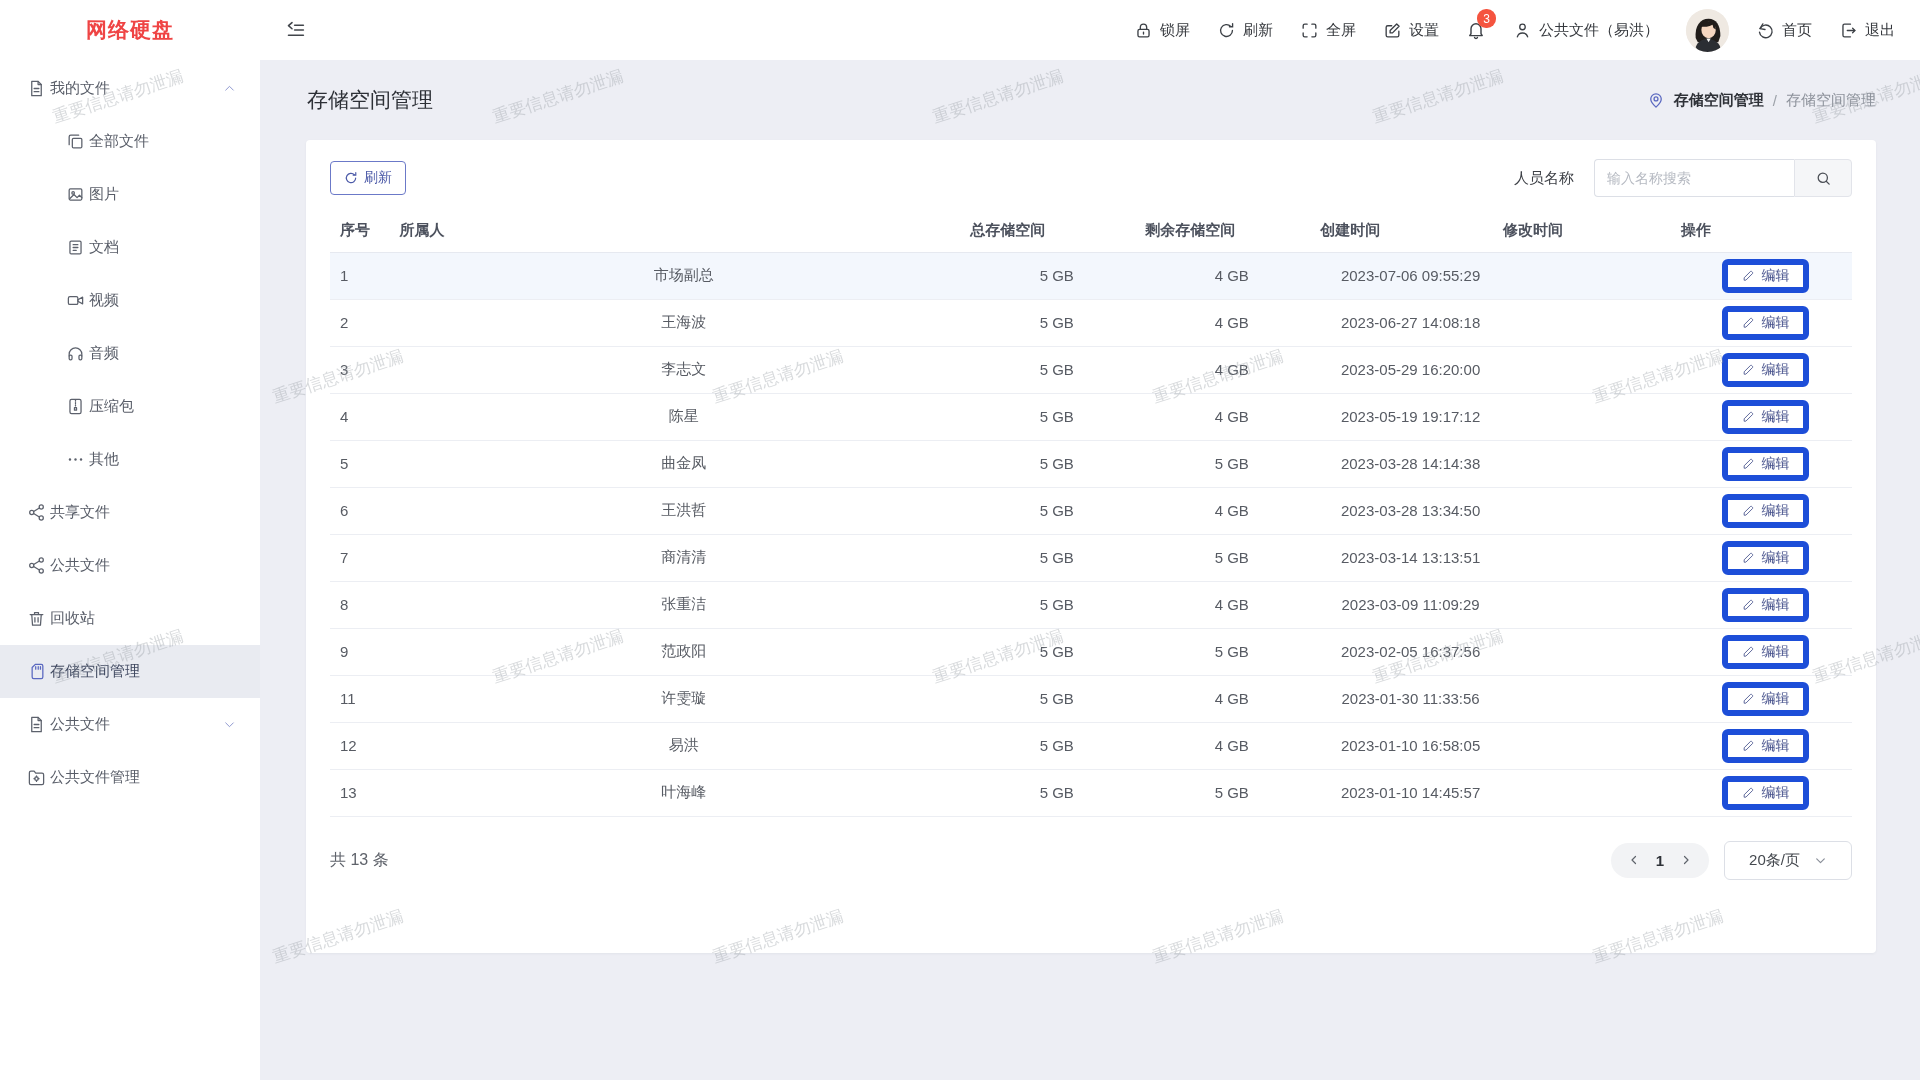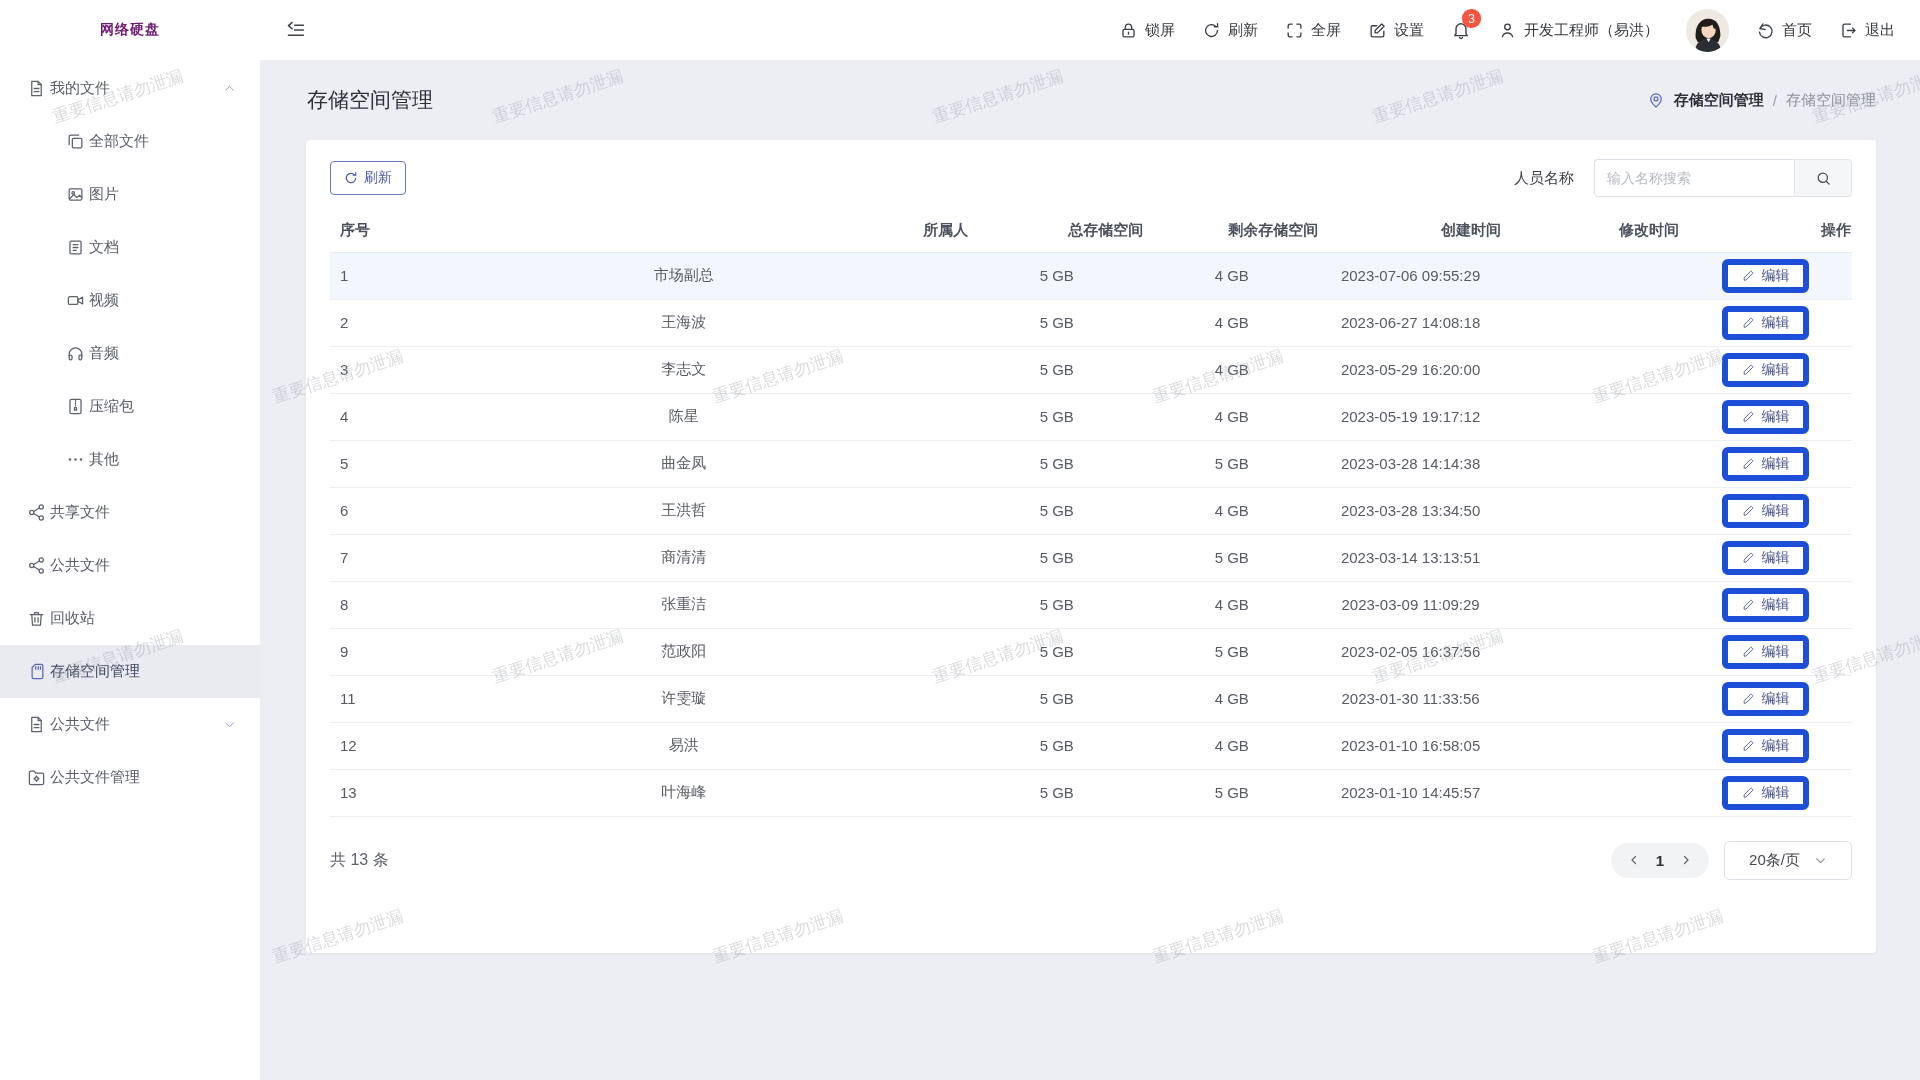--- a/index.html
+++ b/index.html
@@ -6,21 +6,21 @@
   html,body { margin:0; padding:0; }
   body {
     width:1920px; height:1080px; overflow:hidden;
     font-family:"Liberation Sans","DejaVu Sans",sans-serif;
     background:#edeef4; color:#333;
   }
   svg { display:block; }
 
   
   .topbar { height:60px; background:#fff; display:flex; align-items:center; position:relative; z-index:2; }
-  .logo { width:260px; text-align:center; font-size:14px; font-weight:700; color:#701a75; letter-spacing:1px; }
+  .logo { width:260px; text-align:center; font-size:21px; font-weight:700; color:#ef4444; letter-spacing:1px; }
   .fold { margin-left:25px; color:#41454b; cursor:pointer; }
   .fold svg { width:21px; height:21px; }
   .top-actions { margin-left:auto; display:flex; align-items:center; gap:27px; padding-right:25px; font-size:15px; color:#35383d; }
   .action { display:flex; align-items:center; gap:7px; cursor:pointer; white-space:nowrap; }
   .action svg { width:19px; height:19px; color:#3c4046; }
   .bell-wrap { position:relative; cursor:pointer; }
   .bell-wrap svg { width:20px; height:20px; color:#3c4046; }
   .badge { position:absolute; top:-11px; left:11px; background:#f5543f; color:#fff; border-radius:9px;
            min-width:19px; height:19px; font-size:12px; display:flex; align-items:center; justify-content:center; padding:0 5px; }
   .avatar { width:43px; height:43px; border-radius:50%; overflow:hidden; background:#efe9e2; cursor:pointer; flex:none; }
@@ -59,21 +59,21 @@
   .search-group { display:flex; align-items:center; font-size:15px; color:#3c3f45; }
   .search-label { margin-right:20px; }
   .search-input { width:200px; height:38px; border:1px solid #dcdfe6; border-right:none; border-radius:4px 0 0 4px;
                   padding:0 12px; font-size:14px; color:#333; outline:none; font-family:inherit; }
   .search-input::placeholder { color:#b6bac2; }
   .search-btn { width:58px; height:38px; background:#f5f6f8; border:1px solid #e2e4ea; border-radius:0 4px 4px 0;
                 display:flex; align-items:center; justify-content:center; color:#4a4e55; cursor:pointer; }
   .search-btn svg { width:17px; height:17px; }
 
   table { width:100%; border-collapse:collapse; table-layout:fixed; font-size:15px; color:#575b63; }
-  thead th { height:42px; font-weight:700; color:#4c515d; text-align:right; border-bottom:1px solid #e6e9f0; font-size:15px; }
+  thead th { height:42px; font-weight:700; color:#4c515d; text-align:left; border-bottom:1px solid #e6e9f0; font-size:15px; }
   thead th:first-child, tbody td:first-child { text-align:left; padding-left:10px; }
   tbody td { height:47px; text-align:center; border-bottom:1px solid #eceef3; overflow:hidden; white-space:nowrap; }
   tbody tr.highlight { background:#f3f7fd; }
   .btn-edit { display:inline-flex; align-items:center; gap:6px; border:6px solid #1d4ed8; color:#47528c; background:#fff;
               border-radius:6px; height:34px; padding:0 14px; font-size:14px; cursor:pointer; font-family:inherit; }
   .btn-edit svg { width:13px; height:13px; }
 
   .card-footer { display:flex; align-items:center; justify-content:space-between; margin-top:24px; }
   .total { font-size:16px; color:#5f636b; }
   .pager-group { display:flex; align-items:center; gap:15px; }
@@ -149,21 +149,21 @@
           </svg></span>
       <span class="badge">3</span>
     </div>
     <div class="action">
       <span>
           <svg viewBox="0 0 24 24" fill="none" stroke="currentColor" stroke-width="1.7" stroke-linecap="round">
             <circle cx="12" cy="7.5" r="3.5"></circle>
             <path d="M5.5 20a6.8 6.8 0 0 1 13 0"></path>
           </svg>
         </span>
-      <span>开发工程师（易洪）</span>
+      <span>公共文件（易洪）</span>
     </div>
     <div class="avatar">
       <svg viewBox="0 0 40 40">
         <circle cx="20" cy="20" r="20" fill="#efe9e2"></circle>
         <path d="M9 27c-1-11 4-18 12-18 7 0 11 6 11 16l-2 6H11z" fill="#211d1b"></path>
         <ellipse cx="21" cy="19.5" rx="6.7" ry="7.6" fill="#f5d6c0"></ellipse>
         <path d="M13.5 16.5c1-6 11-6.5 13.5-2l.8 4.5-2.3-1.4-.8-3c-3.2 2-7.8 2-11.2 2z" fill="#211d1b"></path>
         <path d="M9 35.5c2.2-5.5 6.5-7.5 11-7.5s9.8 2 12 7.5L28 41H13z" fill="#2b2e33"></path>
         <path d="M19 27.5h4l-2 3.5z" fill="#f6f6f6"></path>
       </svg>

